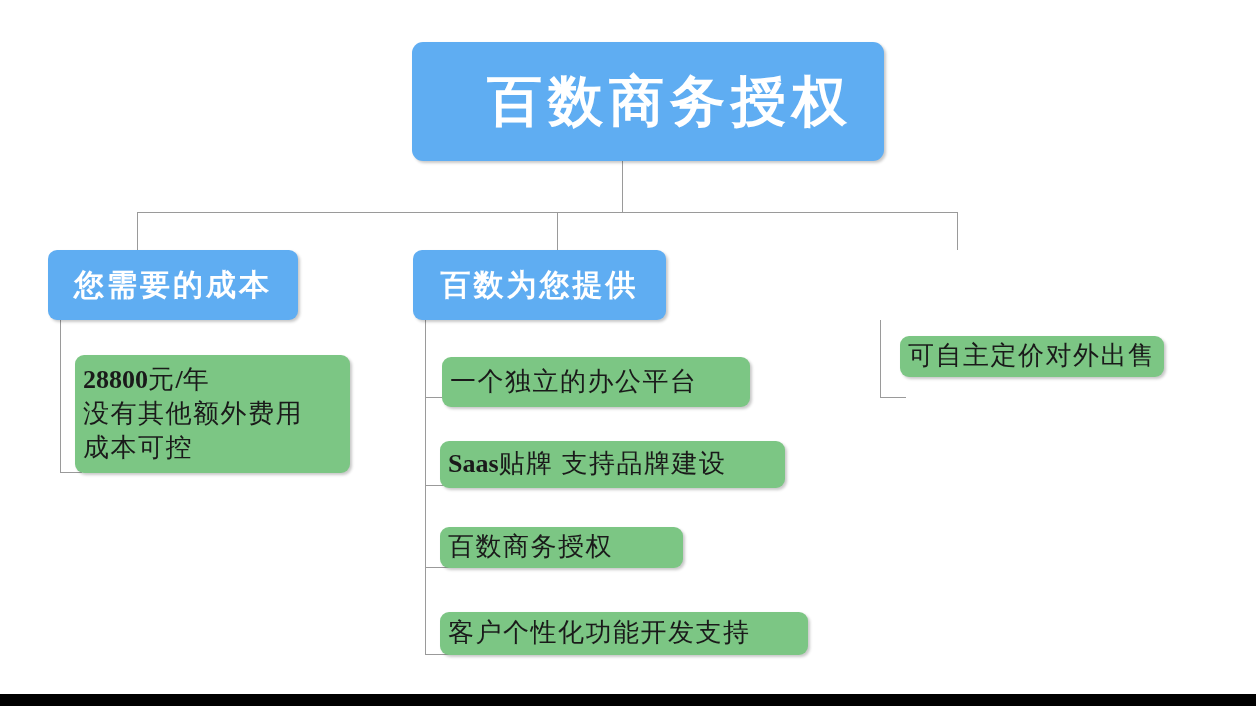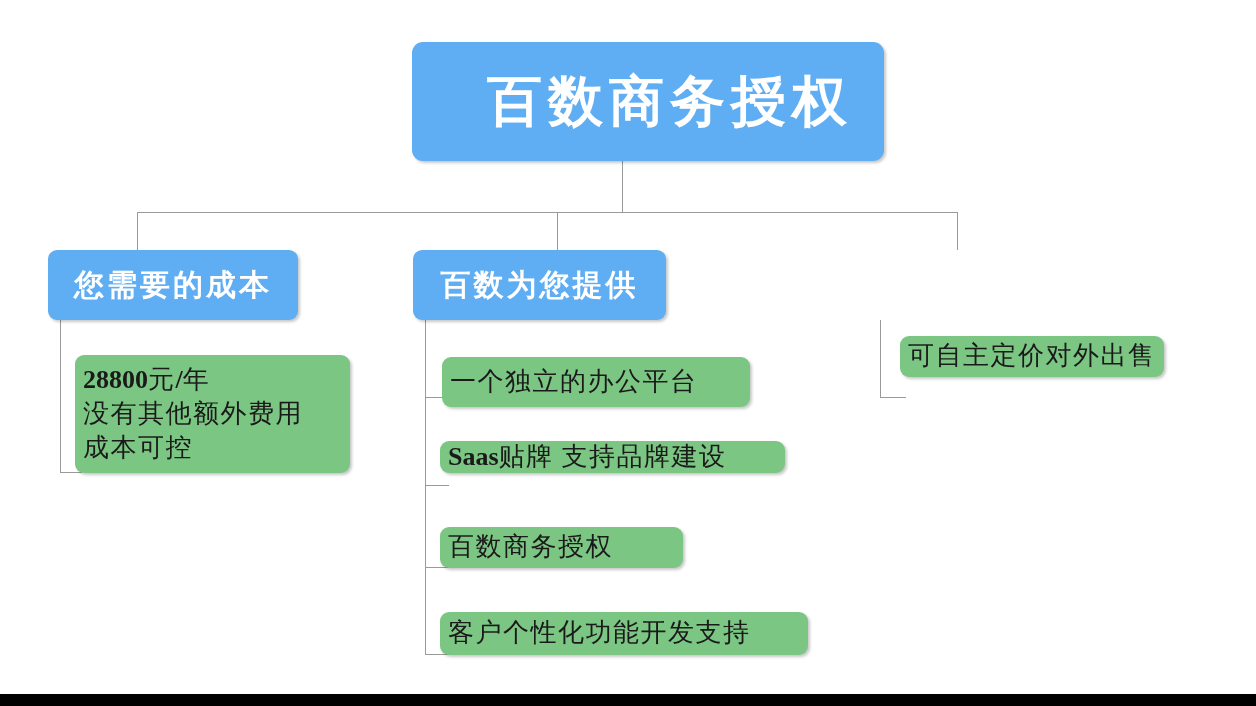--- a/index.html
+++ b/index.html
@@ -73,21 +73,21 @@
   #branch-goal-header  { left: 868px; top: 250px; width: 178px; }
 
   
   .leaf {
     font-size: 26px;
     padding: 6px 18px 6px 8px;
     line-height: 1.32;
   }
   #leaf-cost { left: 75px;  top: 355px; width: 275px; height: 118px; }
   #leaf-offer-1 { left: 442px; top: 357px; width: 308px; height: 50px; }
-  #leaf-offer-2 { left: 440px; top: 441px; width: 345px; height: 32px; }
+  #leaf-offer-2 { left: 440px; top: 441px; width: 345px; height: 47px; }
   #leaf-offer-3 { left: 440px; top: 527px; width: 243px; height: 41px; }
   #leaf-offer-4 { left: 440px; top: 612px; width: 368px; height: 43px; }
   #leaf-goal   { left: 900px; top: 336px; width: 264px; height: 41px; }
 
   .leaf .line-text { white-space: nowrap; }
   .strong-num {
     font-weight: bold;
     letter-spacing: 0px;
   }
 

